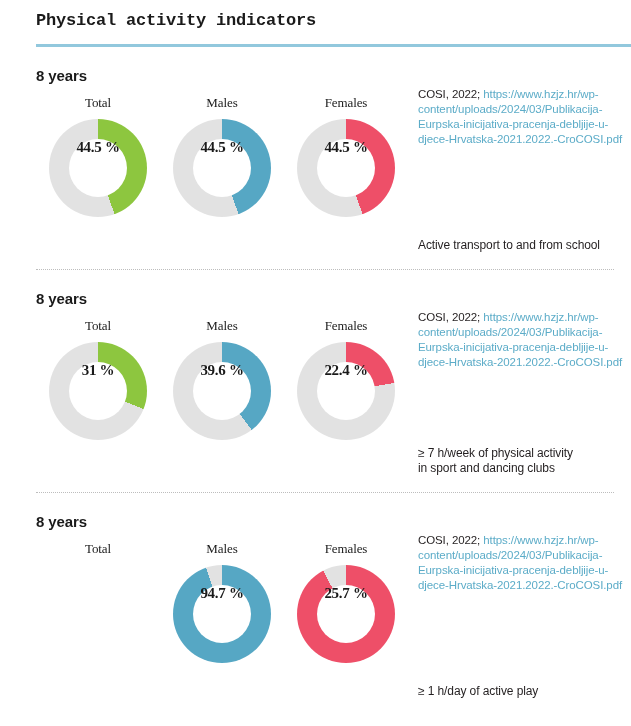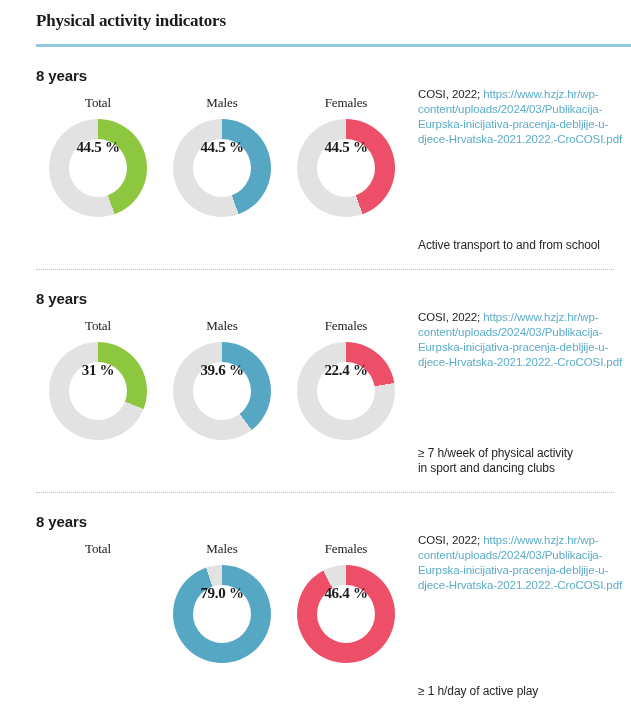--- a/index.html
+++ b/index.html
@@ -15,21 +15,21 @@
     color: #231f20;
     overflow: hidden;
     position: relative;
   }
 
   
   .page-header {
     padding: 0 0 0 36px;
   }
   .page-title {
-    font-family: Liberation Serif, serif;
+    font-family: Liberation Mono, monospace;
     font-size: 17px;
     font-weight: bold;
     letter-spacing: -0.2px;
     color: #1a1a1a;
     padding-top: 10px;
     line-height: 22px;
   }
   .title-rule {
     height: 3px;
     background: #92c8dd;
@@ -224,29 +224,29 @@
       <div class="row-age">8 years</div>
       <div class="row-body">
         <div class="charts">
           <div class="chart-cell">
             <div class="chart-label">Total</div>
           </div>
           <div class="chart-cell">
             <div class="chart-label">Males</div>
             <div class="donut" style="background: conic-gradient(rgb(86, 167, 196) 0deg, rgb(86, 167, 196) 340.92deg, rgb(226, 226, 226) 340.92deg, rgb(226, 226, 226) 360deg);">
               <div class="hole">
-                <span class="value">79.0 %</span>
+                <span class="value">94.7 %</span>
               </div>
             </div>
           </div>
           <div class="chart-cell">
             <div class="chart-label">Females</div>
             <div class="donut" style="background: conic-gradient(rgb(238, 79, 104) 0deg, rgb(238, 79, 104) 332.28deg, rgb(226, 226, 226) 332.28deg, rgb(226, 226, 226) 360deg);">
               <div class="hole">
-                <span class="value">46.4 %</span>
+                <span class="value">25.7 %</span>
               </div>
             </div>
           </div>
         </div>
         <div class="side">
           <div class="source"><span>COSI, 2022;</span> <a class="url" href="#" style="color: rgb(92, 172, 200); text-decoration: none;">https://www.hzjz.hr/wp-content/uploads/2024/03/Publikacija-Eurpska-inicijativa-pracenja-debljije-u-djece-Hrvatska-2021.2022.-CroCOSI.pdf</a></div>
           <div class="caption" style="white-space: pre-line;">≥ 1 h/day of active play</div>
         </div>
       </div>
     </div>

